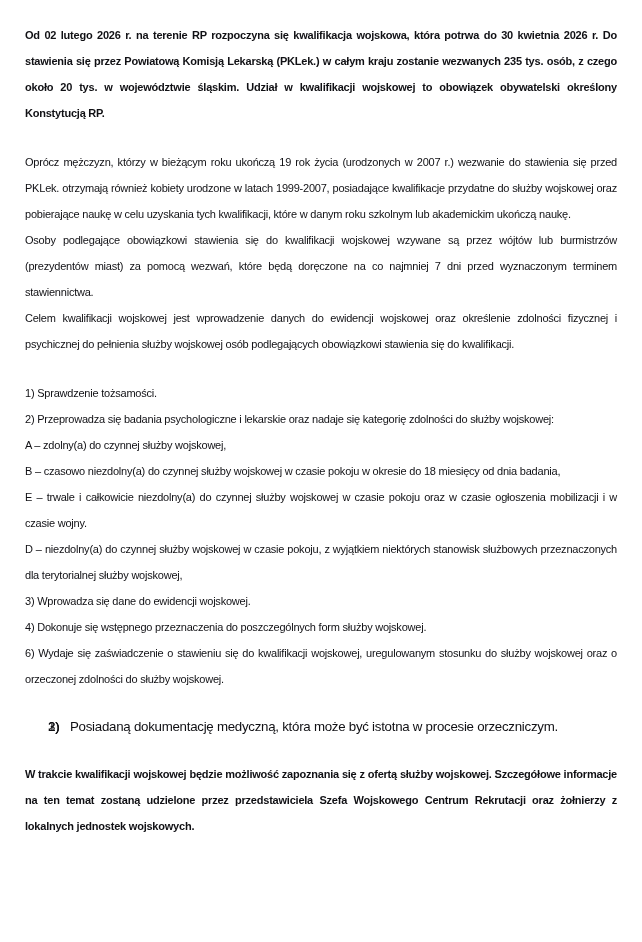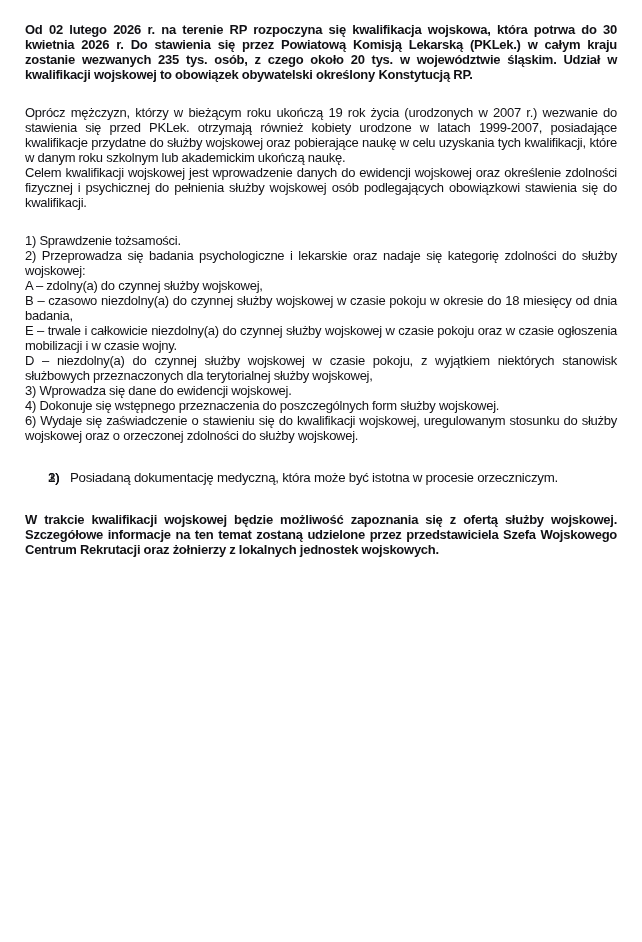--- a/index.html
+++ b/index.html
@@ -21,22 +21,22 @@
     width: 642px;
     height: 942px;
     padding: 22px 25px 0 25px;
     background: #ffffff;
   }
   .doc {
     width: 592px;
   }
   p.para {
     margin: 0;
-    font-size: 13px;
-    line-height: 15px;
+    font-size: 11px;
+    line-height: 26px;
     text-align: justify;
     text-justify: inter-word;
     letter-spacing: -0.02em;
   }
   p.para.bold {
     font-weight: bold;
   }
   .spacer {
     height: 23px;
   }
@@ -71,20 +71,21 @@
 
 <div class="page">
   <div class="doc">
 
     <p class="para bold">Od 02 lutego 2026 r. na terenie RP rozpoczyna się kwalifikacja wojskowa, która potrwa do 30 kwietnia 2026 r. Do stawienia się przez Powiatową Komisją Lekarską (PKLek.) w całym kraju zostanie wezwanych 235 tys. osób, z czego około 20 tys. w województwie śląskim. Udział w kwalifikacji wojskowej to obowiązek obywatelski określony Konstytucją RP.</p>
 
     <div class="spacer"></div>
 
     <p class="para">Oprócz mężczyzn, którzy w bieżącym roku ukończą 19 rok życia (urodzonych w 2007 r.) wezwanie do stawienia się przed PKLek. otrzymają również kobiety urodzone w latach 1999-2007, posiadające kwalifikacje przydatne do służby wojskowej oraz pobierające naukę w celu uzyskania tych kwalifikacji, które w danym roku szkolnym lub akademickim ukończą naukę.</p>
 
+    <p class="para">Osoby podlegające obowiązkowi stawienia się do kwalifikacji wojskowej wzywane są przez wójtów lub burmistrzów (prezydentów miast) za pomocą wezwań, które będą doręczone na co najmniej 7 dni przed wyznaczonym terminem stawiennictwa.</p>
 
     <p class="para">Celem kwalifikacji wojskowej jest wprowadzenie danych do ewidencji wojskowej oraz określenie zdolności fizycznej i psychicznej do pełnienia służby wojskowej osób podlegających obowiązkowi stawienia się do kwalifikacji.</p>
 
     <div class="spacer"></div>
 
 
     <p class="para">1) Sprawdzenie tożsamości.</p>
     <p class="para">2) Przeprowadza się badania psychologiczne i lekarskie oraz nadaje się kategorię zdolności do służby wojskowej:</p>
     <p class="para">A – zdolny(a) do czynnej służby wojskowej,</p>
     <p class="para">B – czasowo niezdolny(a) do czynnej służby wojskowej w czasie pokoju w okresie do 18 miesięcy od dnia badania,</p>

